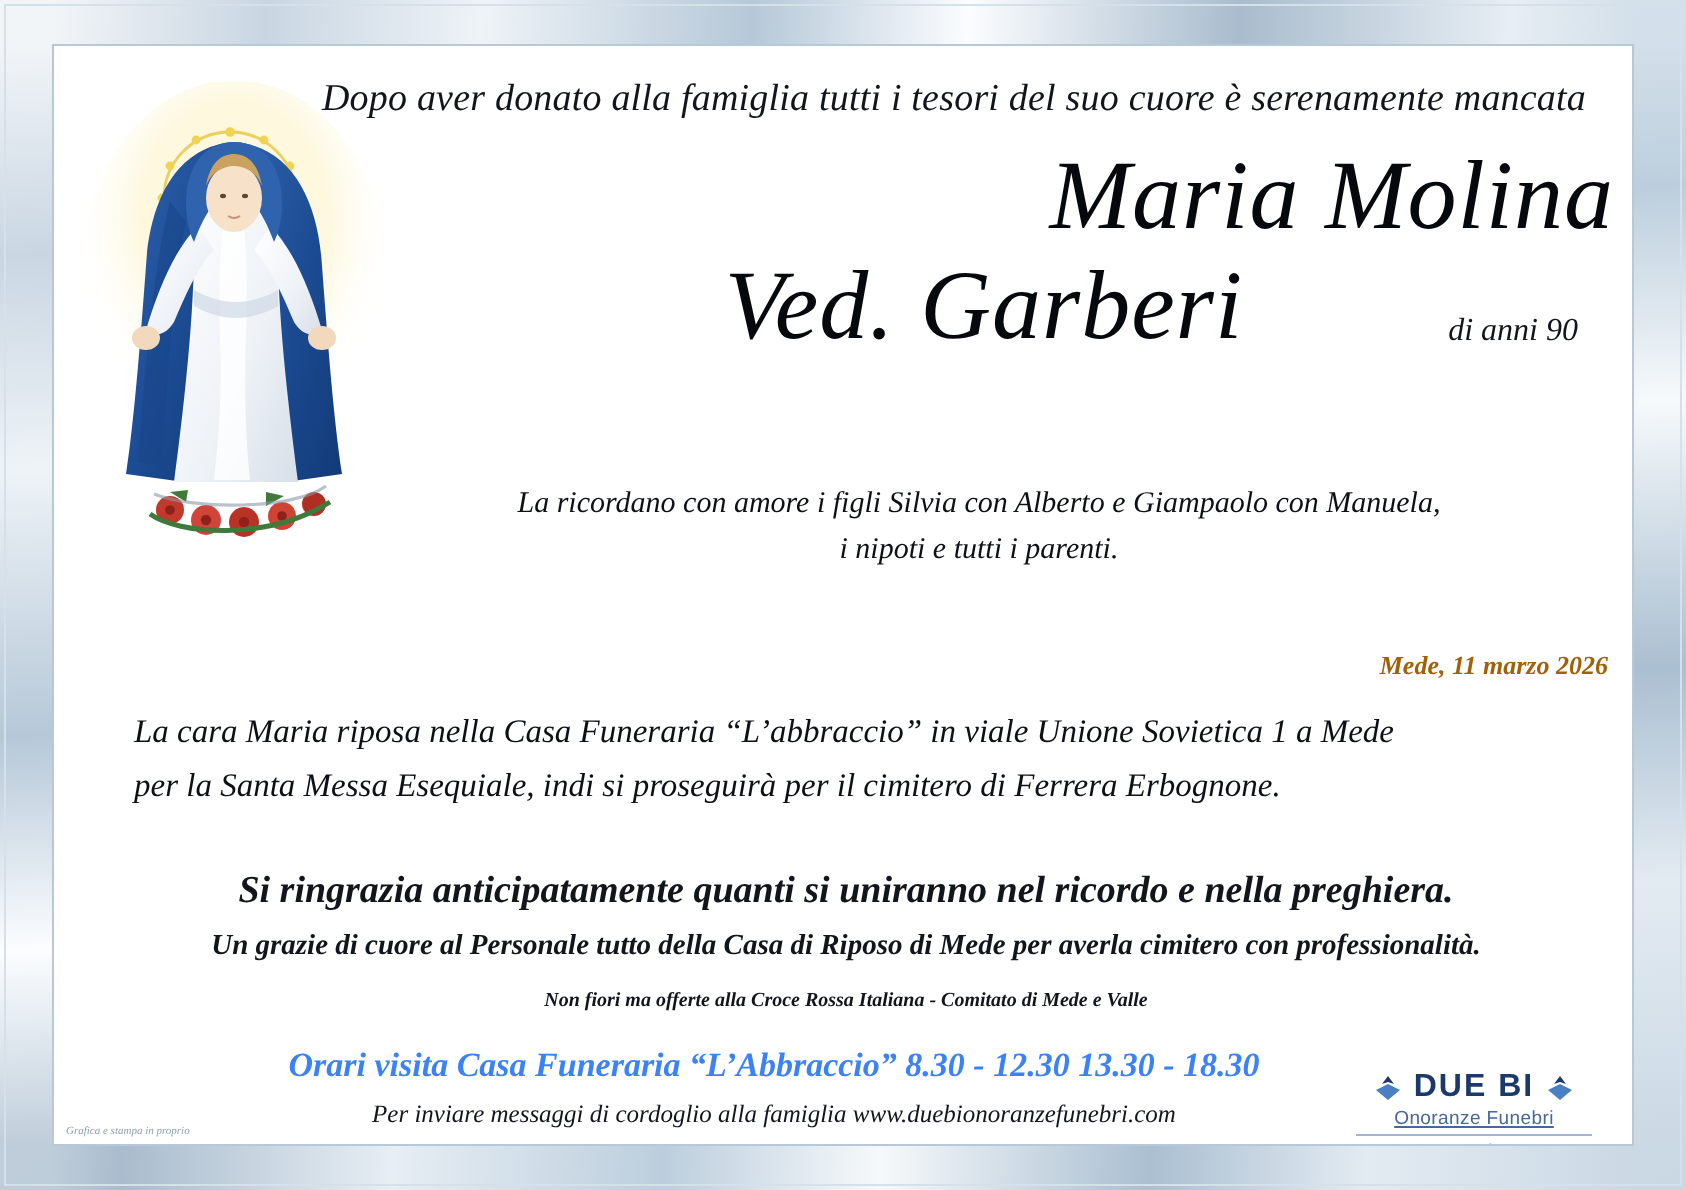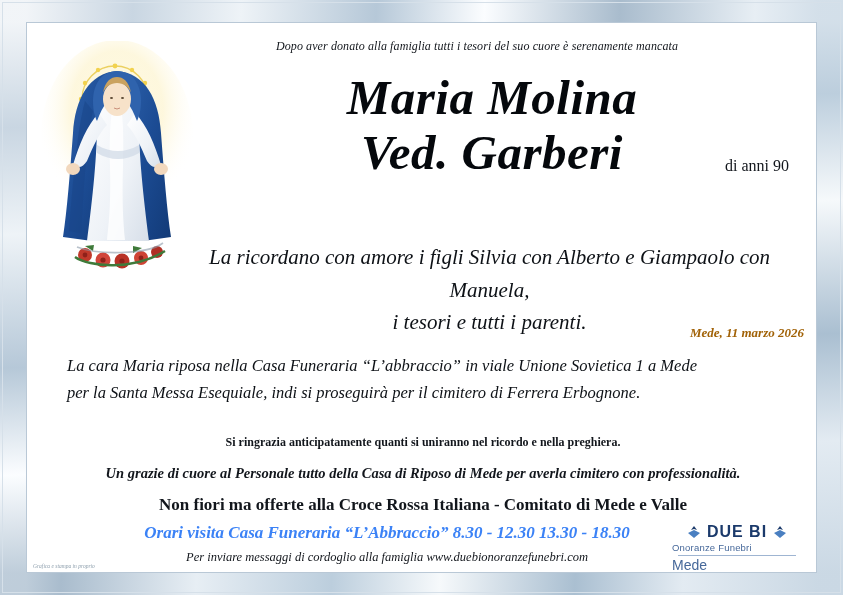--- a/index.html
+++ b/index.html
@@ -74,61 +74,63 @@
     height: 230px;
   }
 
   
   .line-top {
     position: absolute;
     left: 120px;
     top: 16px;
     width: 660px;
     text-align: center;
-    font-size: 12px;
+    font-size: 19px;
     font-style: italic;
     color: #12161c;
     letter-spacing: .1px;
   }
   .name-block {
     position: absolute;
     left: 150px;
     top: 48px;
     width: 630px;
     text-align: center;
   }
   .name1, .name2 {
     font-size: 49px;
-    font-weight: bold;
+    font-weight: normal;
     font-style: italic;
     color: #05080c;
     line-height: 1.12;
     letter-spacing: .5px;
+    text-align: right;
   }
   .name2-row {
     position: relative;
     display: block;
   }
   .age {
     position: absolute;
     right: 18px;
     bottom: 6px;
     font-size: 16px;
+    font-style: italic;
     font-weight: normal;
     color: #12161c;
     margin-left: 44px;
   }
 
   .remember {
     position: absolute;
     left: 140px;
     top: 218px;
     width: 645px;
     text-align: center;
-    font-size: 21px;
+    font-size: 15px;
     font-style: italic;
     color: #0d1116;
     line-height: 1.55;
   }
   .place-date {
     position: absolute;
     right: 12px;
     top: 302px;
     font-size: 13px;
     font-style: italic;
@@ -147,42 +149,44 @@
     color: #0d1116;
     line-height: 1.62;
   }
 
   .thanks1 {
     position: absolute;
     left: 40px;
     top: 412px;
     width: 712px;
     text-align: center;
-    font-size: 12px;
+    font-size: 19px;
+    font-style: italic;
     font-weight: bold;
     color: #12161c;
   }
   .thanks2 {
     position: absolute;
     left: 30px;
     top: 442px;
     width: 732px;
     text-align: center;
     font-size: 14.5px;
     font-style: italic;
     font-weight: bold;
     color: #12161c;
   }
   .flowers {
     position: absolute;
     left: 40px;
     top: 472px;
     width: 712px;
     text-align: center;
-    font-size: 17px;
+    font-size: 10px;
+    font-style: italic;
     font-weight: bold;
     color: #12161c;
   }
   .hours {
     position: absolute;
     left: 40px;
     top: 500px;
     width: 640px;
     text-align: center;
     font-size: 17px;
@@ -203,23 +207,23 @@
   .condolences a, .condolences .url {
     color: #12161c;
     text-decoration: none;
     font-weight: normal;
   }
 
   
   .logo {
     position: absolute;
     right: 14px;
-    top: 500px;
+    top: 512px;
     width: 130px;
-    text-align: left;
+    text-align: center;
     color: #1b3a6b;
   }
   .logo-top {
     display: flex;
     align-items: center;
     justify-content: center;
     gap: 5px;
   }
   .logo-name {
     font-family: "Liberation Sans", sans-serif;
@@ -227,20 +231,21 @@
     font-weight: bold;
     letter-spacing: 1px;
     color: #1b3a6b;
   }
   .logo-sub {
     font-family: "Liberation Sans", sans-serif;
     font-size: 9.5px;
     color: #46689a;
     letter-spacing: .2px;
     margin-top: 1px;
+    text-decoration: underline;
   }
   .logo-city {
     font-family: "Liberation Sans", sans-serif;
     font-size: 14px;
     color: #46689a;
     margin-top: 1px;
   }
   .logo-sub-line {
     width: 118px;
     height: 1px;
@@ -348,21 +353,21 @@
     <div class="name-block">
       <div class="name1">Maria Molina</div>
       <div class="name2-row">
         <span class="name2">Ved. Garberi</span>
         <span class="age">di anni 90</span>
       </div>
     </div>
 
     <div class="remember">
       <div>La ricordano con amore i figli Silvia con Alberto e Giampaolo con Manuela,</div>
-      <div>i tesori e tutti i parenti.</div>
+      <div>i nipoti e tutti i parenti.</div>
     </div>
 
     <div class="place-date">Mede, 11 marzo 2026</div>
 
     <div class="funeral">
       <div>La cara Maria riposa nella Casa Funeraria “L’abbraccio” in viale Unione Sovietica 1 a Mede</div>
       <div>per la Santa Messa Esequiale, indi si proseguirà per il cimitero di Ferrera Erbognone.</div>
     </div>
 
     <div class="thanks1">Si ringrazia anticipatamente quanti si uniranno nel ricordo e nella preghiera.</div>

